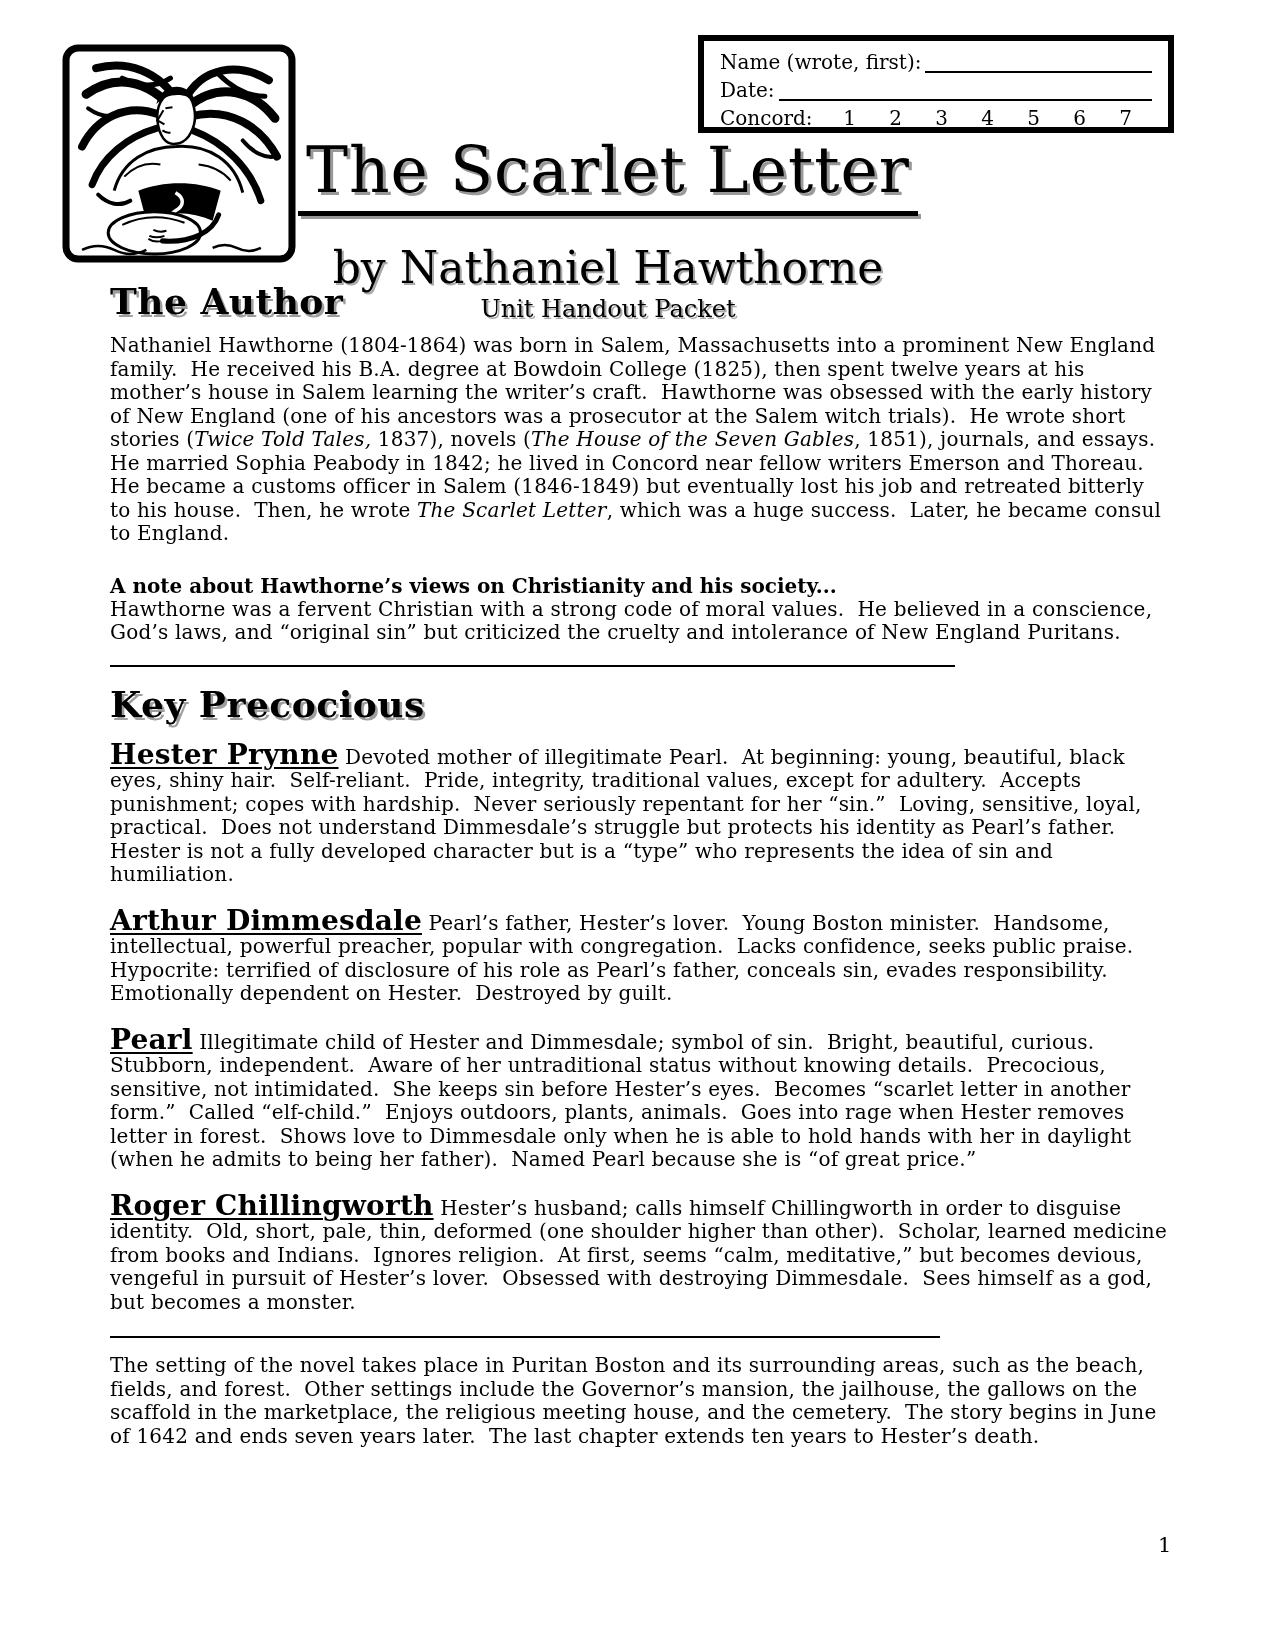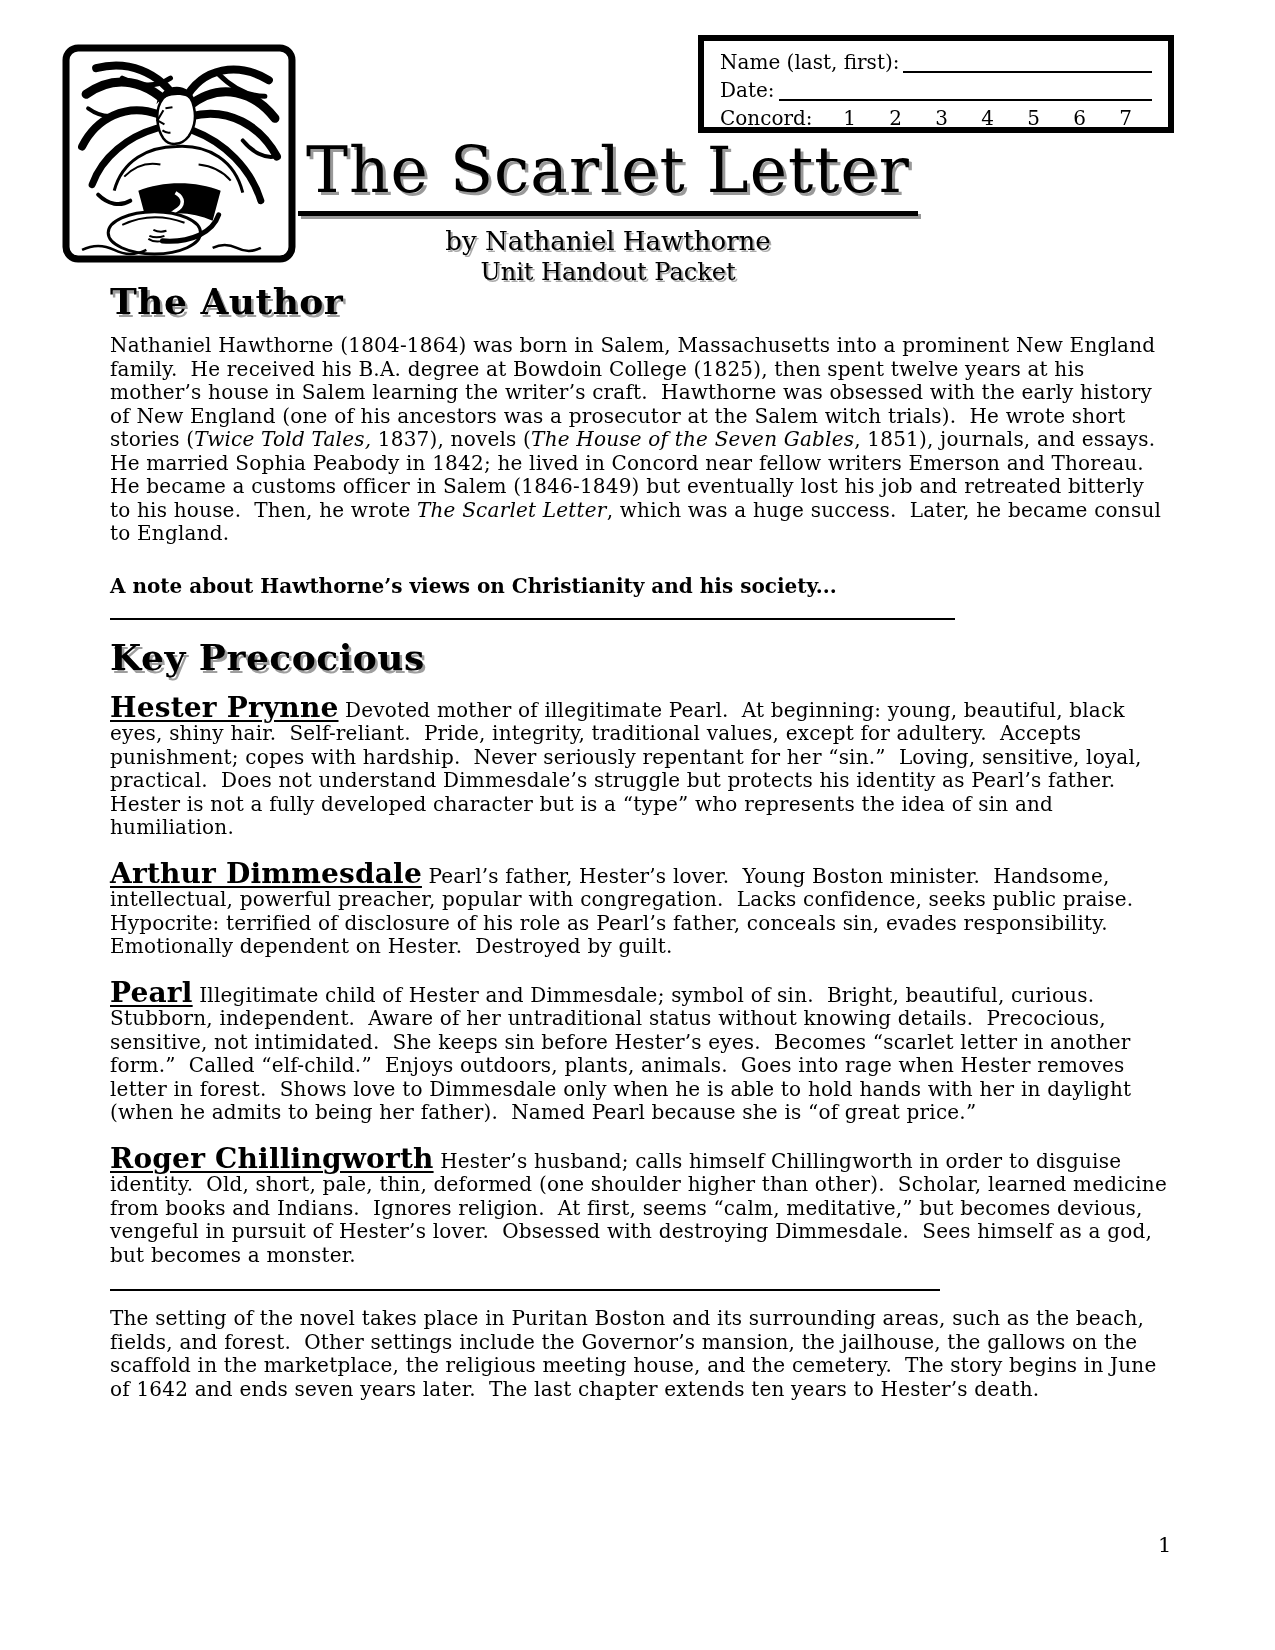--- a/index.html
+++ b/index.html
@@ -31,21 +31,21 @@
 
   
   .titleblock { position:absolute; left:8px; top:138px; width:1200px; text-align:center; }
   .main-title {
     display:inline-block;
     font-size:63px; line-height:1.05; letter-spacing:1px;
     padding:0 8px 7px 8px;
     border-bottom:5px solid #000;
     filter:drop-shadow(3px 3px 0px #999);
   }
-  .byline   { font-size:26px; margin-top:10px;  text-shadow:2px 2px 0 #aaa; }
+  .byline   { font-size:44px; margin-top:26px;  text-shadow:2px 2px 0 #aaa; }
   .subtitle { font-size:24px; margin-top:2px;  text-shadow:2px 2px 0 #aaa; }
 
   
   .content { position:absolute; left:110px; top:280px; width:1058px; }
   .section-heading {
     margin:0 0 12px 0;
     font-size:36px; font-weight:bold; letter-spacing:0.5px;
     text-shadow:2.5px 2.5px 0 #9e9e9e;
   }
   .body-text {
@@ -101,21 +101,21 @@
     <ellipse cx="92" cy="188" rx="46" ry="21" fill="#fff" stroke="#000" stroke-width="3"></ellipse>
     <path d="M60,180 q30,-14 62,-2" fill="none" stroke="#000" stroke-width="2"></path>
     <path d="M156,170 C150,188 128,198 100,196" fill="none" stroke="#000" stroke-width="5" stroke-linecap="round"></path>
     <path d="M100,196 q-8,2 -14,-2 M102,191 q-8,3 -15,0 M104,186 q-7,2 -13,-1" stroke="#000" stroke-width="2" fill="none"></path>
     <path d="M20,205 q16,-8 32,0 q16,8 32,0" fill="none" stroke="#000" stroke-width="2.5"></path>
     <path d="M150,203 q12,-6 24,0 q12,6 24,0" fill="none" stroke="#000" stroke-width="2.5"></path>
   </svg>
 
   <div class="namebox">
     <div class="row">
-      <span class="lbl">Name (last, first):</span>
+      <span class="lbl">Name (wrote, first):</span>
       <span class="fill-line"></span>
     </div>
     <div class="row">
       <span class="lbl">Date:</span>
       <span class="fill-line"></span>
     </div>
     <div class="row">
       <span class="lbl">Concord:</span>
       <span class="periods">
           <span>1</span>
@@ -133,20 +133,21 @@
     <div><span class="main-title">The Scarlet Letter</span></div>
     <div class="byline">by Nathaniel Hawthorne</div>
     <div class="subtitle">Unit Handout Packet</div>
   </div>
 
   <div class="content">
 
     <h2 class="section-heading">The Author</h2>
     <p class="body-text"><span>Nathaniel Hawthorne (1804-1864) was born in Salem, Massachusetts into a prominent New England family.  He received his B.A. degree at Bowdoin College (1825), then spent twelve years at his mother’s house in Salem learning the writer’s craft.  Hawthorne was obsessed with the early history of New England (one of his ancestors was a prosecutor at the Salem witch trials).  He wrote short stories (</span><span style="font-style: italic;">Twice Told Tales,</span><span> 1837), novels (</span><span style="font-style: italic;">The House of the Seven Gables</span><span>, 1851), journals, and essays.  He married Sophia Peabody in 1842; he lived in Concord near fellow writers Emerson and Thoreau.  He became a customs officer in Salem (1846-1849) but eventually lost his job and retreated bitterly to his house.  Then, he wrote </span><span style="font-style: italic;">The Scarlet Letter</span><span>, which was a huge success.  Later, he became consul to England.</span></p>
     <p class="note-heading">A note about Hawthorne’s views on Christianity and his society...</p>
+    <p class="body-text">Hawthorne was a fervent Christian with a strong code of moral values.  He believed in a conscience, God’s laws, and “original sin” but criticized the cruelty and intolerance of New England Puritans.</p>
 
     <div class="separator"></div>
 
     <h2 class="section-heading">Key Precocious</h2>
     <div class="spacer-sm"></div>
     <p class="body-text char-para"><span class="char-name">Hester Prynne</span><span> Devoted mother of illegitimate Pearl.  At beginning: young, beautiful, black eyes, shiny hair.  Self-reliant.  Pride, integrity, traditional values, except for adultery.  Accepts punishment; copes with hardship.  Never seriously repentant for her “sin.”  Loving, sensitive, loyal, practical.  Does not understand Dimmesdale’s struggle but protects his identity as Pearl’s father.  Hester is not a fully developed character but is a “type” who represents the idea of sin and humiliation.</span></p>
     <p class="body-text char-para"><span class="char-name">Arthur Dimmesdale</span><span> Pearl’s father, Hester’s lover.  Young Boston minister.  Handsome, intellectual, powerful preacher, popular with congregation.  Lacks confidence, seeks public praise.  Hypocrite: terrified of disclosure of his role as Pearl’s father, conceals sin, evades responsibility.  Emotionally dependent on Hester.  Destroyed by guilt.</span></p>
     <p class="body-text char-para"><span class="char-name">Pearl</span><span> Illegitimate child of Hester and Dimmesdale; symbol of sin.  Bright, beautiful, curious.  Stubborn, independent.  Aware of her untraditional status without knowing details.  Precocious, sensitive, not intimidated.  She keeps sin before Hester’s eyes.  Becomes “scarlet letter in another form.”  Called “elf-child.”  Enjoys outdoors, plants, animals.  Goes into rage when Hester removes letter in forest.  Shows love to Dimmesdale only when he is able to hold hands with her in daylight (when he admits to being her father).  Named Pearl because she is “of great price.”</span></p>
     <p class="body-text char-para"><span class="char-name">Roger Chillingworth</span><span> Hester’s husband; calls himself Chillingworth in order to disguise identity.  Old, short, pale, thin, deformed (one shoulder higher than other).  Scholar, learned medicine from books and Indians.  Ignores religion.  At first, seems “calm, meditative,” but becomes devious, vengeful in pursuit of Hester’s lover.  Obsessed with destroying Dimmesdale.  Sees himself as a god, but becomes a monster.</span></p>
 

